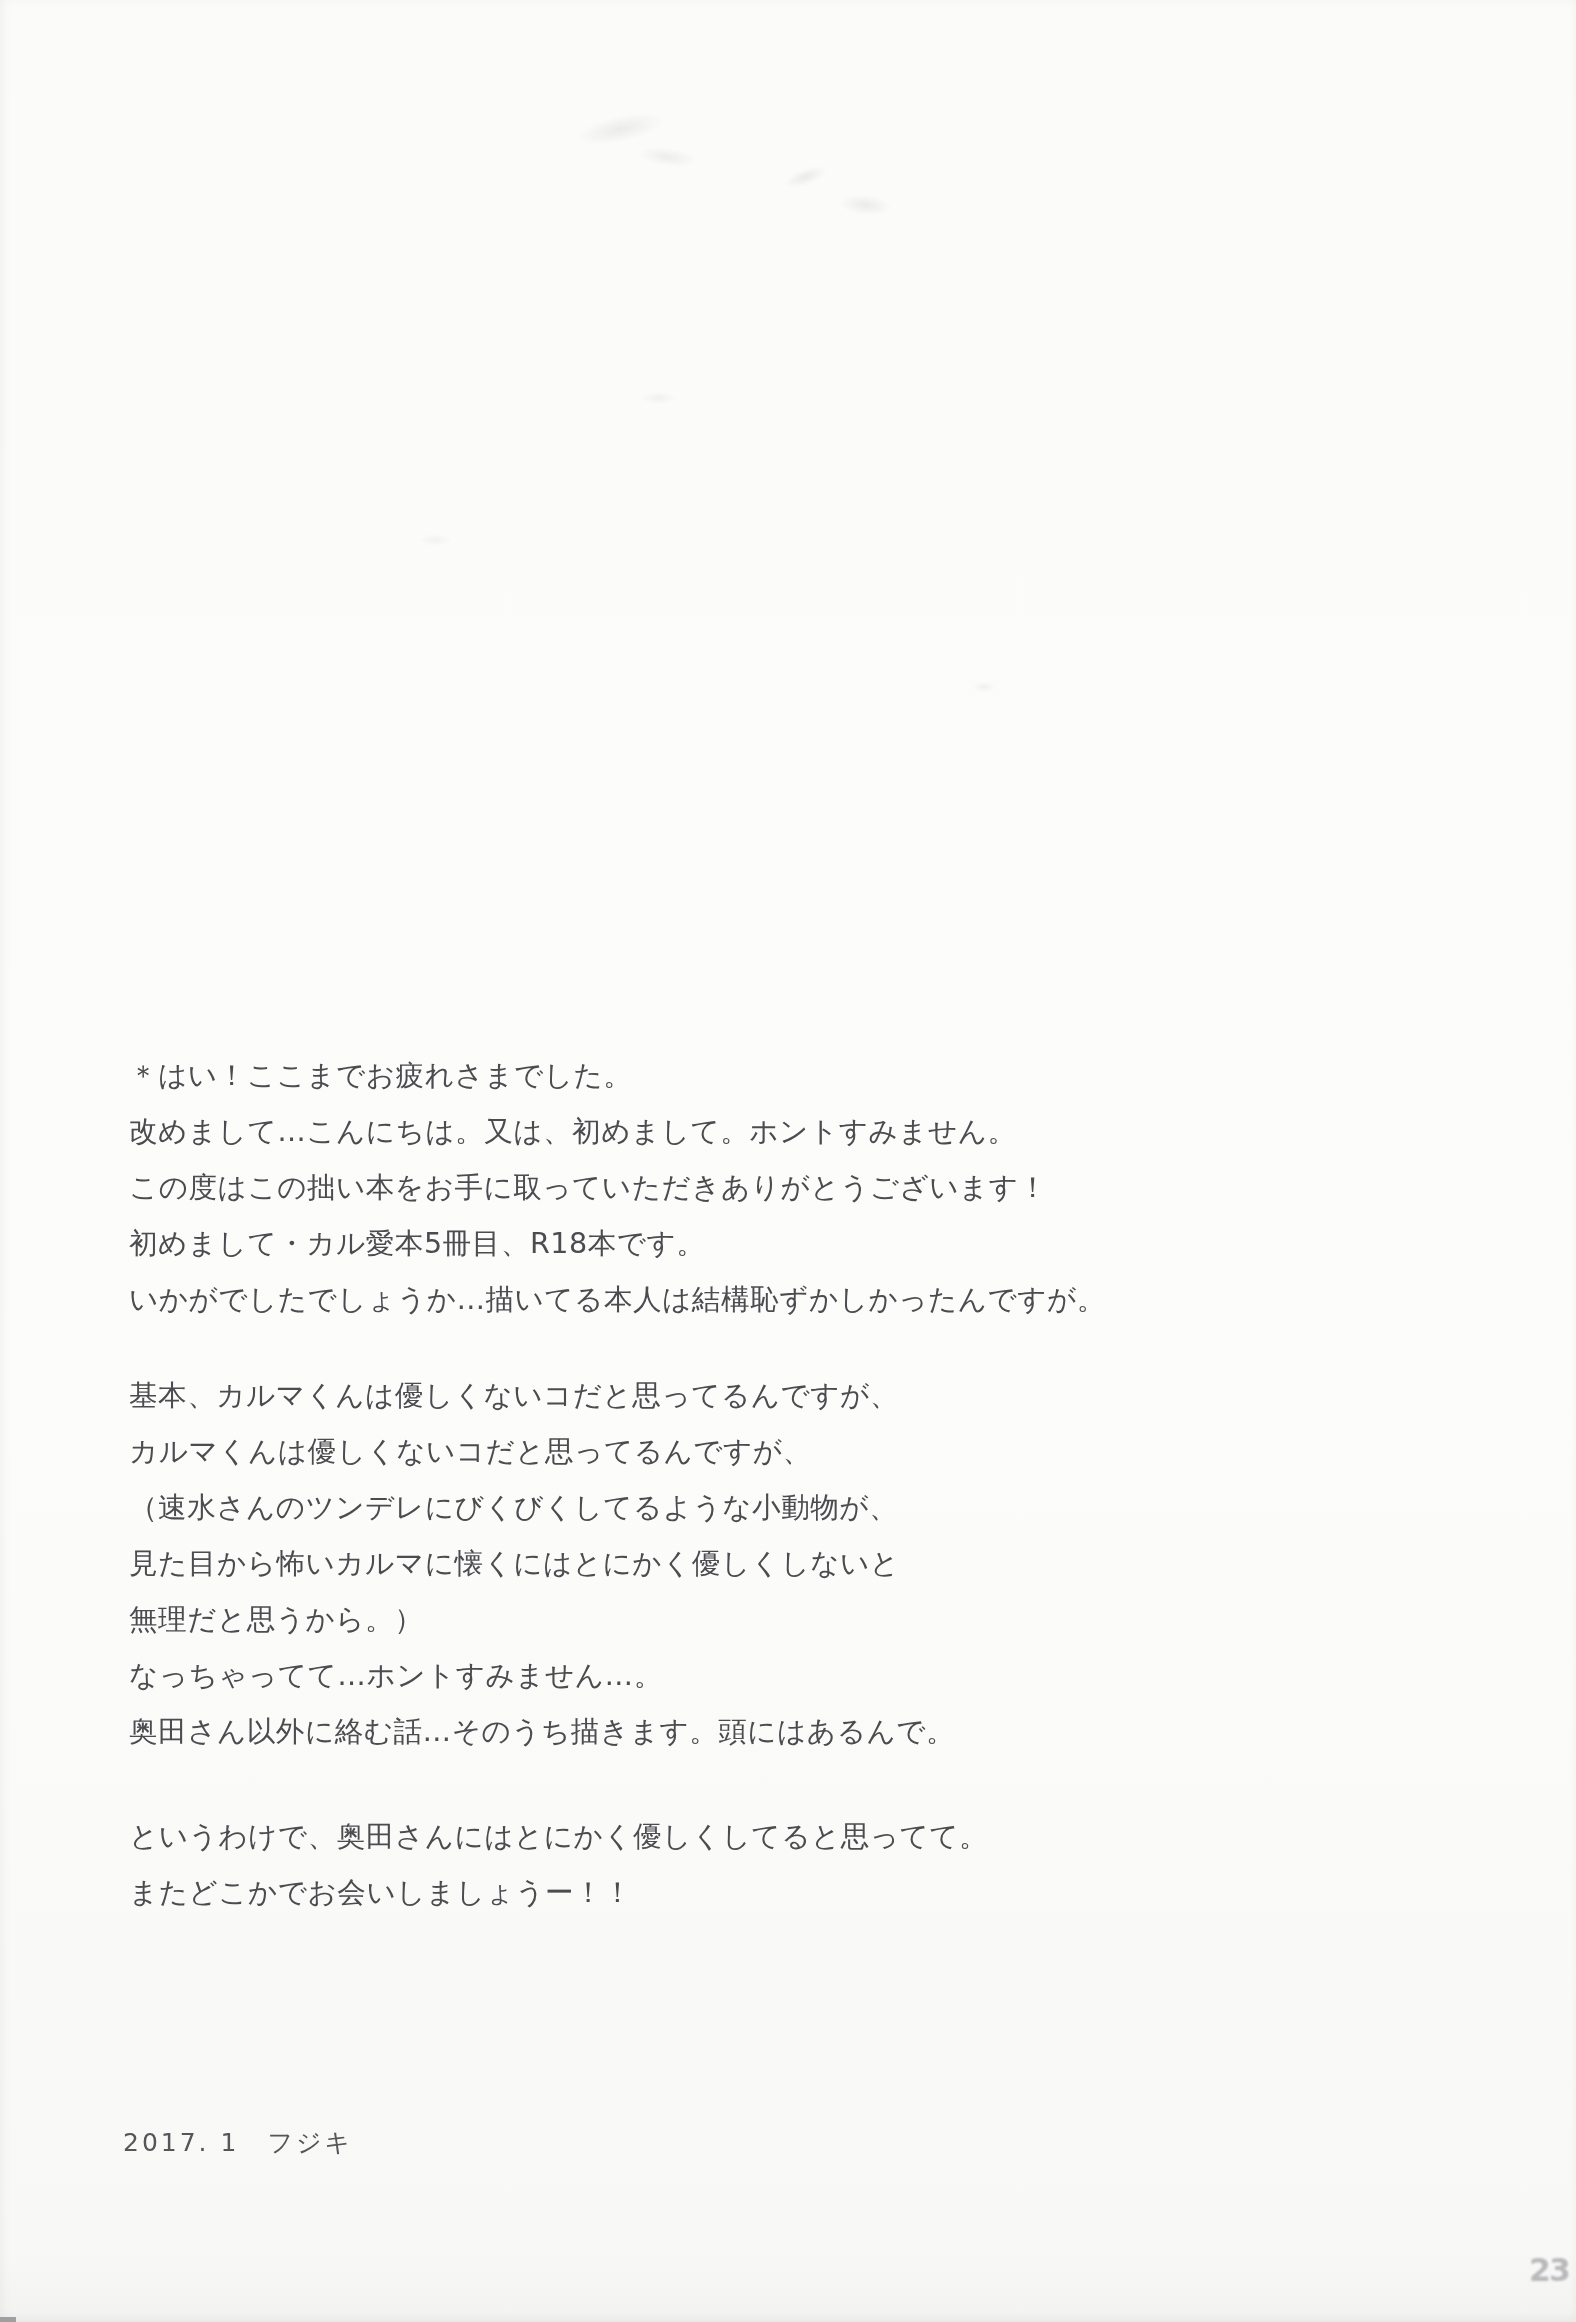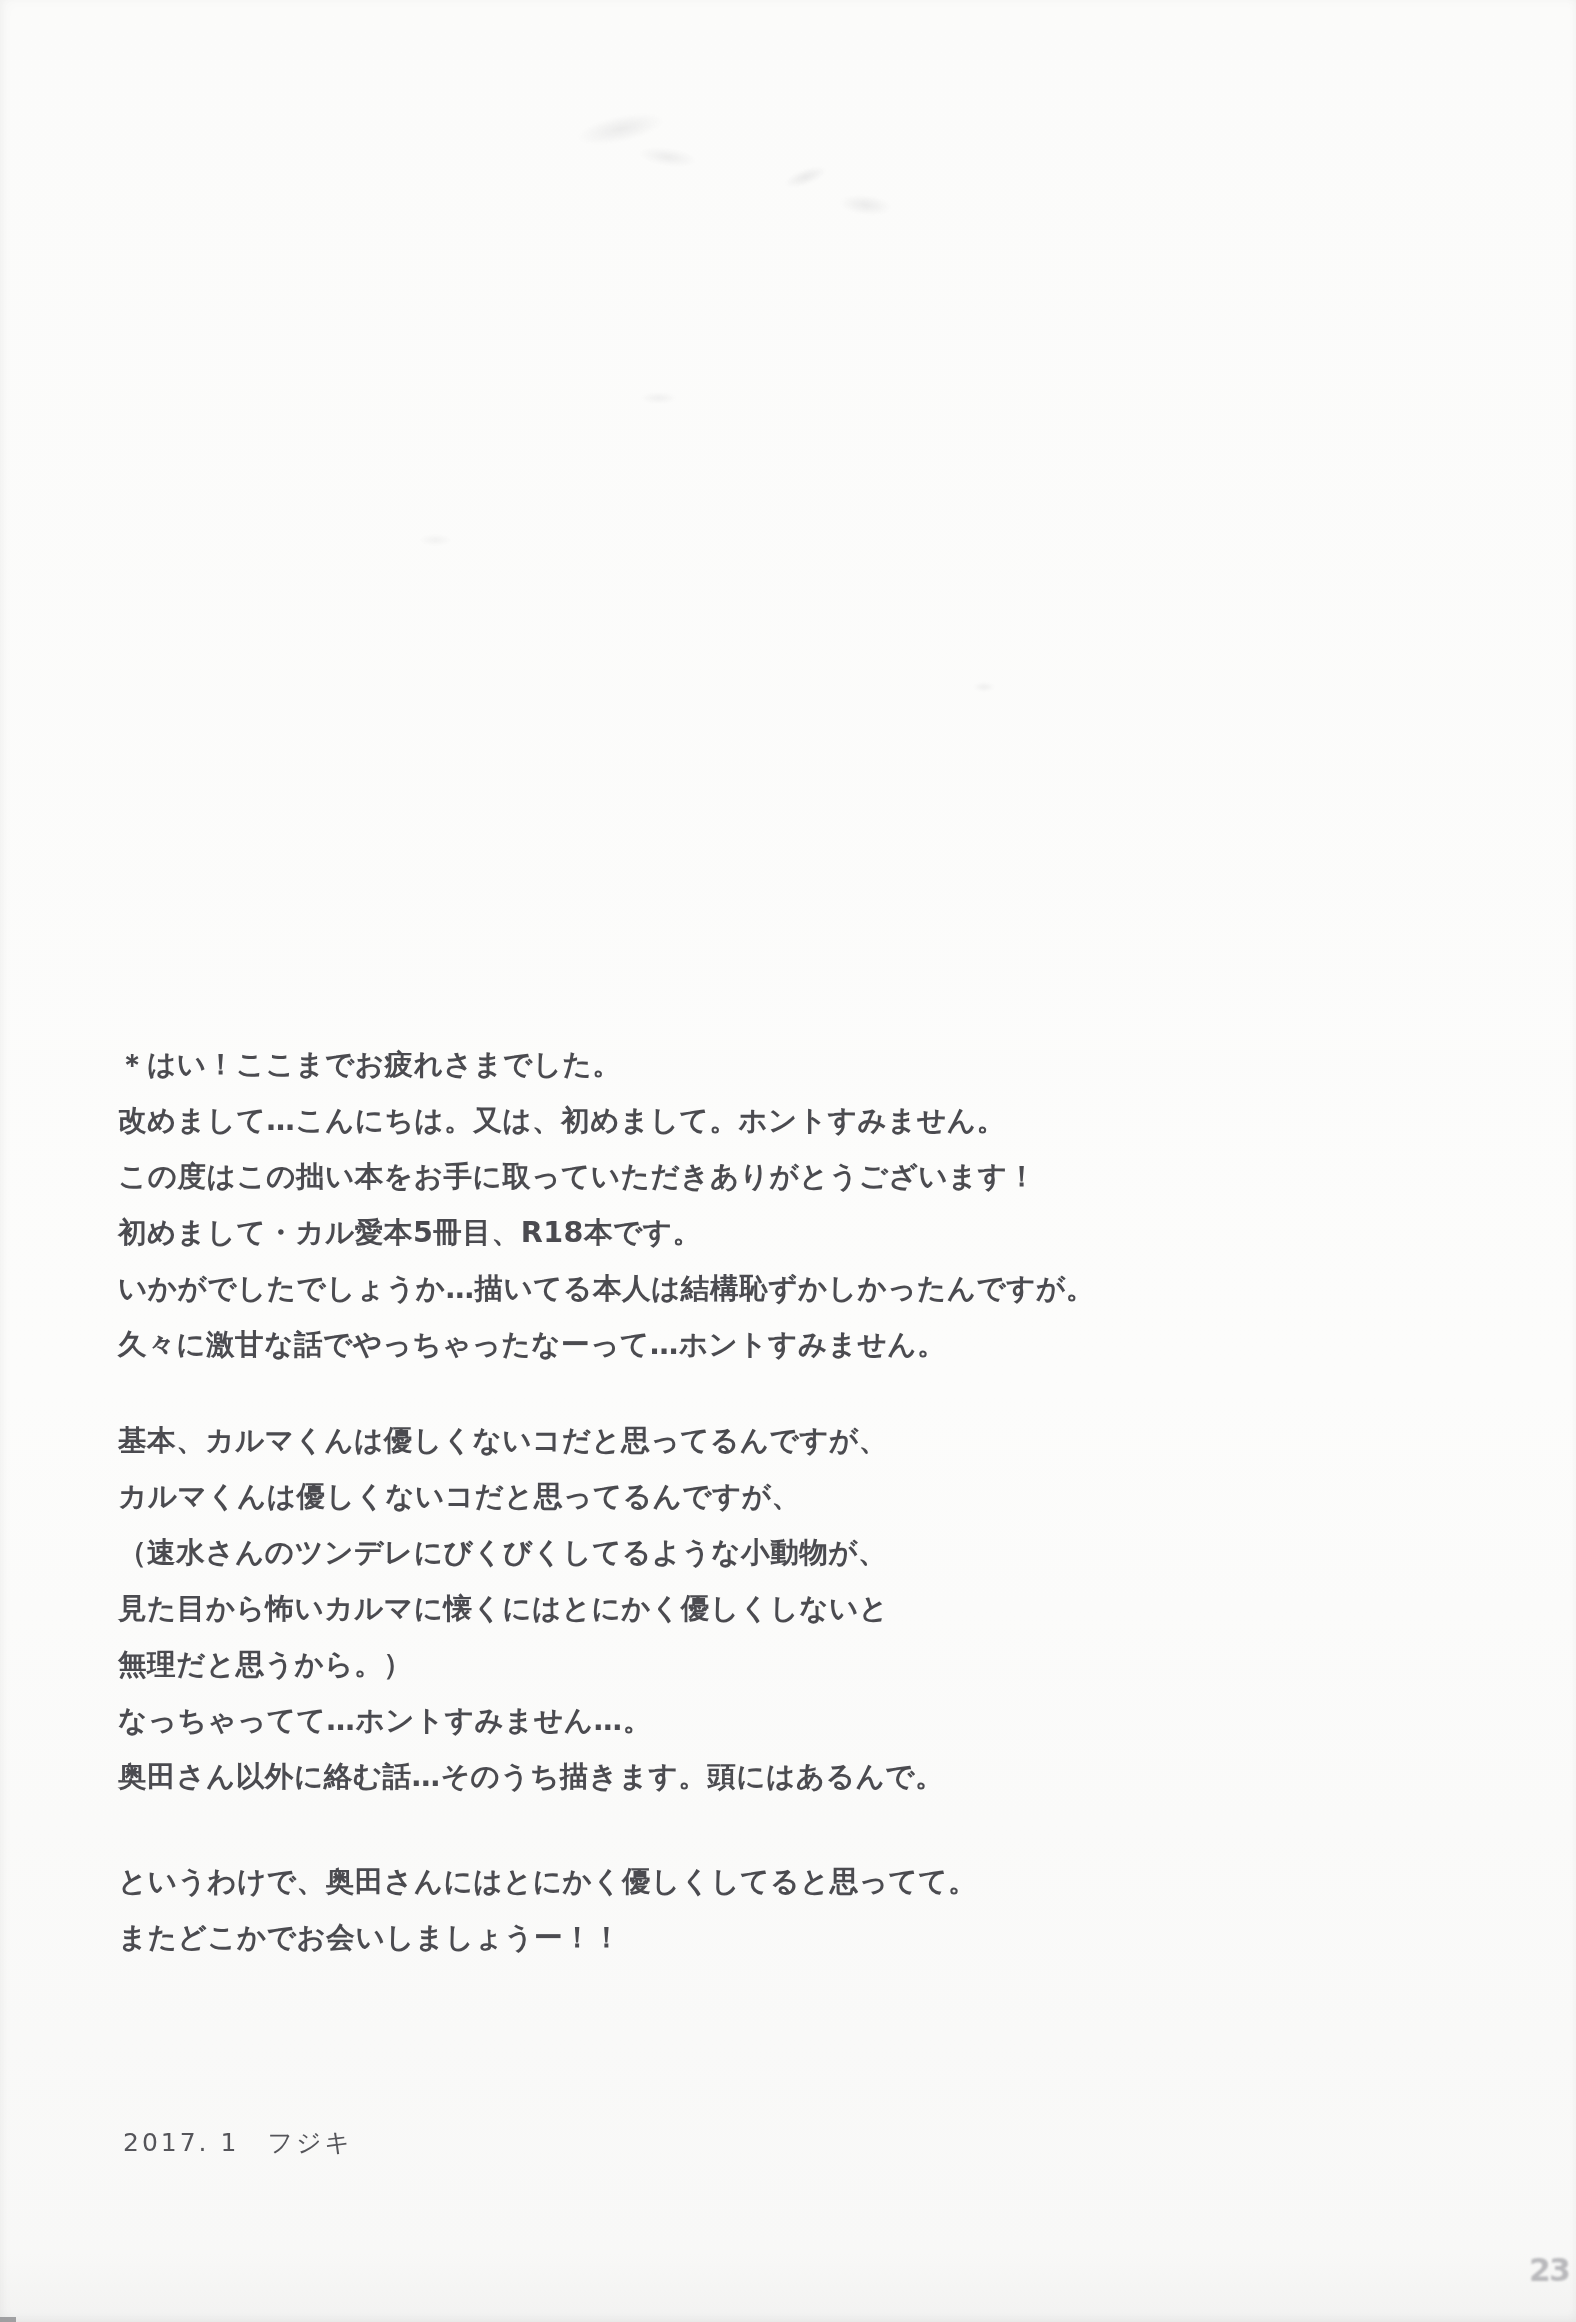--- a/index.html
+++ b/index.html
@@ -23,21 +23,21 @@
     width: 1182px;
     color: #4b4b50;
     font-size: 28.6px;
     line-height: 56px;
     letter-spacing: 0.5px;
   }
   .afterword-text p {
     margin: 0;
     white-space: pre;
   }
-  .para { margin: 0; font-weight: bold; }
+  .para { margin: 11px; }
   .para + .para-gap-1 { margin-top: 40px; }
   .para + .para-gap-2 { margin-top: 49px; }
   .date-signature {
     position: absolute;
     left: 123px;
     top: 2126px;
     color: #55555a;
     font-size: 25px;
     letter-spacing: 3px;
     white-space: pre;
@@ -95,21 +95,20 @@
   <div class="smudge smudge-7"></div>
 
   <div class="afterword-text">
 
     <div class="para">
       <p>＊はい！ここまでお疲れさまでした。</p>
       <p>改めまして…こんにちは。又は、初めまして。ホントすみません。</p>
       <p>この度はこの拙い本をお手に取っていただきありがとうございます！</p>
       <p>初めまして・カル愛本5冊目、R18本です。</p>
       <p>いかがでしたでしょうか…描いてる本人は結構恥ずかしかったんですが。</p>
-      <p>久々に激甘な話でやっちゃったなーって…ホントすみません。</p>
     </div>
 
     <div class="para para-gap-1">
       <p>基本、カルマくんは優しくないコだと思ってるんですが、</p>
       <p>カルマくんは優しくないコだと思ってるんですが、</p>
       <p>（速水さんのツンデレにびくびくしてるような小動物が、</p>
       <p>見た目から怖いカルマに懐くにはとにかく優しくしないと</p>
       <p>無理だと思うから。）</p>
       <p>なっちゃってて…ホントすみません…。</p>
       <p>奥田さん以外に絡む話…そのうち描きます。頭にはあるんで。</p>

